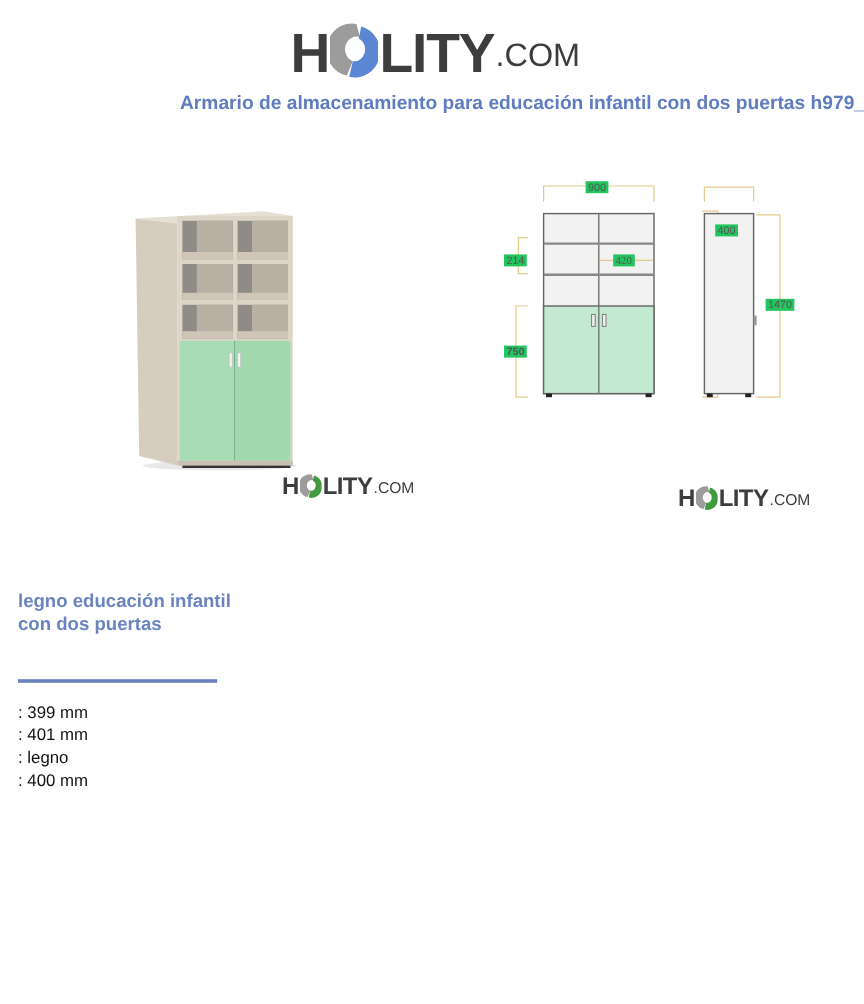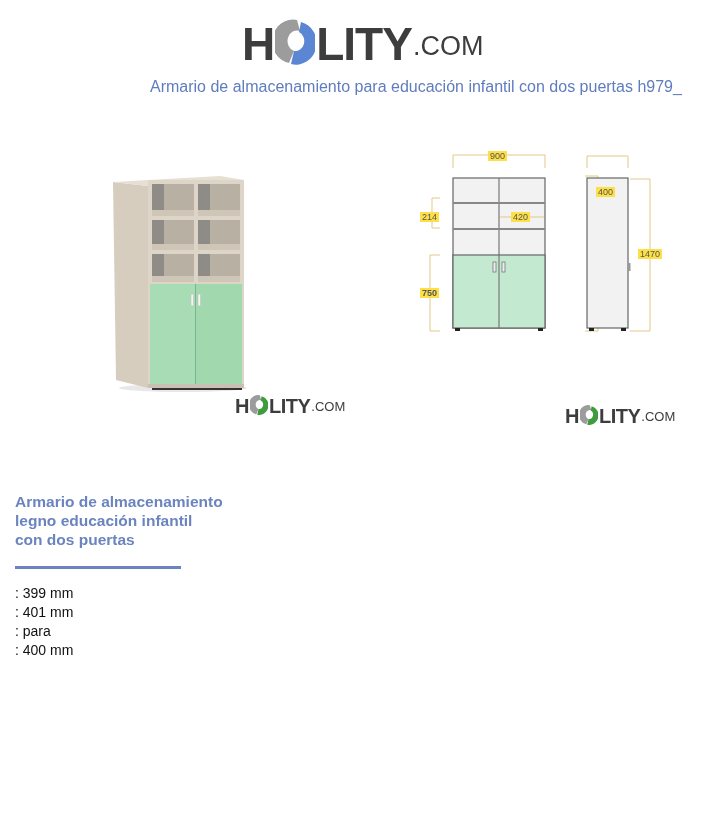--- a/index.html
+++ b/index.html
@@ -15,29 +15,29 @@
     .logo-o { display: inline-block; position: relative; }
     .logo-main .logo-o { width: 40px; height: 50px; margin: 0 1px; }
 
     .logo-small { height: 24px; }
     .logo-small .lw { font-size: 20px; letter-spacing: -0.5px; }
     .logo-small .com { font-size: 13px; color: #3d3d3d; font-weight: normal; margin-bottom: 2px; margin-left: 1px; }
     .logo-small .logo-o { width: 18px; height: 22px; margin: 0 1px; }
 
     .page-title {
       position: absolute; left: 150px; top: 78px; white-space: nowrap;
-      font-size: 16px; font-weight: normal; color: #5f7cbf;
+      font-size: 16px; font-weight: bold; color: #5f7cbf;
     }
 
     
     .photo { position: absolute; left: 108px; top: 172px; width: 142px; height: 222px; }
 
     
     .drawing { position: absolute; }
-    .dim { position: absolute; font-size: 9px; color: #555; background: #fde047; padding: 0 2px; line-height: 10px; }
+    .dim { position: absolute; font-size: 9px; color: #555; background: #22c55e; padding: 0 2px; line-height: 10px; }
 
     
     .prod-title {
       position: absolute; left: 15px; top: 492px; width: 230px;
       font-size: 15.5px; font-weight: bold; color: #6b84c0; line-height: 19px;
     }
     .prod-underline {
       position: absolute; left: 15px; top: 566px; width: 166px; height: 3px; background: #6b84c0;
     }
     .specs { position: absolute; left: 15px; top: 584px; }
@@ -146,43 +146,42 @@
       <path d="M167 20 V8 H208 V20"></path>
       <path d="M210 31 H230 V183 H210"></path>
     </g>
     <rect x="167" y="30" width="41" height="150" fill="#f2f2f2" stroke="#666" stroke-width="1.2"></rect>
     <rect x="208" y="115" width="2.5" height="8" fill="#999"></rect>
     <rect x="169" y="180" width="5" height="3" fill="#222"></rect>
     <rect x="201" y="180" width="5" height="3" fill="#222"></rect>
   </svg>
   <span class="dim" style="left:68px; top:3px;">900</span>
   <span class="dim" style="left:0px; top:64px;">214</span>
-  <span class="dim" style="left:91px; top:64px;">420</span>
+  <span class="dim" style="left:91px; top:64px;font-family:Liberation Serif, serif;">420</span>
   <span class="dim" style="left:0px; top:140px;font-weight:bold;">750</span>
   <span class="dim" style="left:176px; top:3px;margin-top:36px;">400</span>
   <span class="dim" style="left:218px; top:101px;">1470</span>
 </div>
 
 <div class="logo logo-small" style="left:565px; top:402px;">
   <span class="lw">H</span>
   <span class="logo-o">
     <svg width="18" height="22" viewBox="0 0 40 50">
       <path d="M22 3 A20 21 0 0 0 14 46 L19 34 A9 10 0 0 1 25 14 Z" fill="#9c9c9c"></path>
       <path d="M26 5 A20 21 0 0 1 16 47 L19 34 A9 10 0 0 0 24 15 Z" fill="#3e9c3e"></path>
     </svg>
   </span>
   <span class="lw">LITY</span>
   <span class="com">.COM</span>
 </div>
 
 <div class="prod-title">
-  <div>Armario de almacenamiento</div>
   <div>legno educación infantil</div>
   <div>con dos puertas</div>
 </div>
 <div class="prod-underline"></div>
 
 <div class="specs">
   <div class="spec-row">: 399 mm</div>
   <div class="spec-row">: 401 mm</div>
-  <div class="spec-row">: para</div>
+  <div class="spec-row">: legno</div>
   <div class="spec-row">: 400 mm</div>
 </div>
 
 </body></html>

